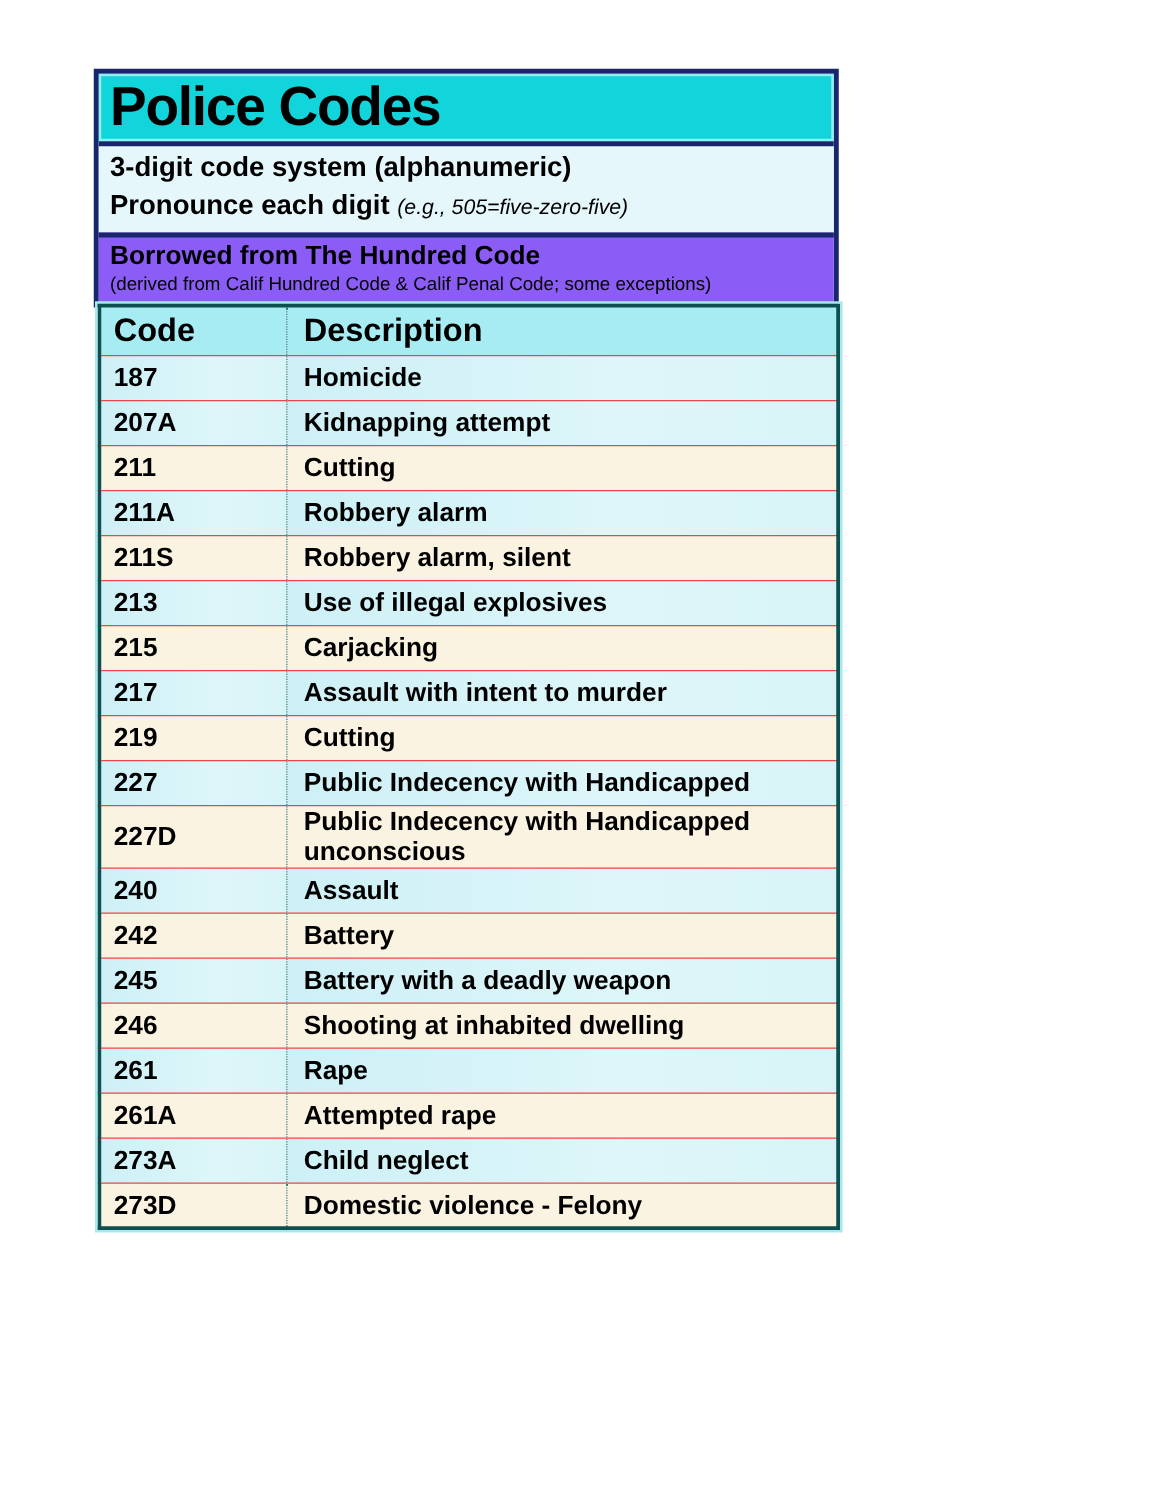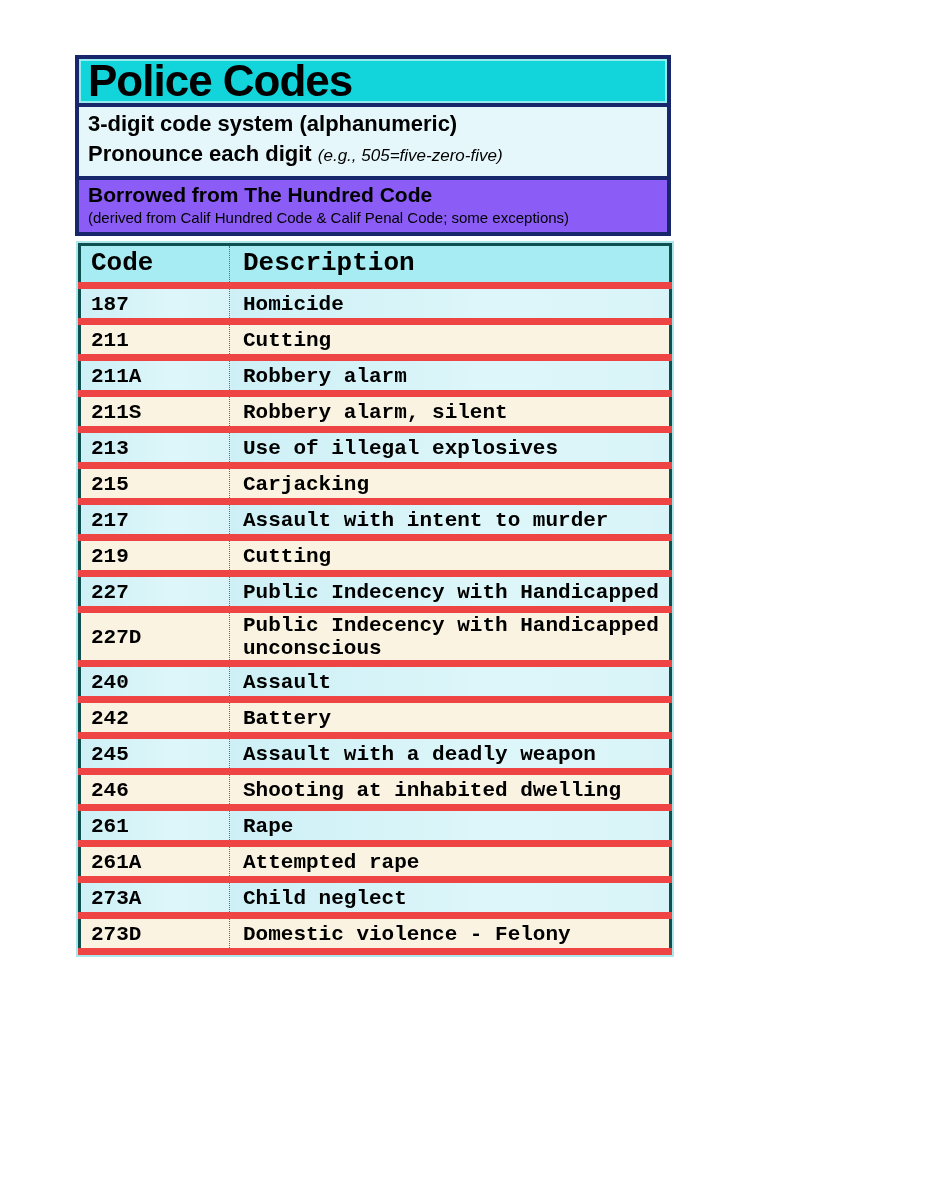--- a/index.html
+++ b/index.html
@@ -7,21 +7,21 @@
   body { font-family:"Liberation Sans", sans-serif; color:#000; }
 
   .page { position:relative; width:927px; height:1200px; background:#ffffff; overflow:hidden; }
 
   
   .header-box {
     position:absolute; left:75px; top:55px; width:596px;
     border:4px solid #18266b; background:#ffffff;
   }
   .title-bar {
-    background:#12d5dc; height:44px;
+    background:#12d5dc; height:54px;
     display:flex; align-items:center; padding-left:9px;
     box-shadow: inset 0 0 0 2px rgba(255,255,255,0.55);
   }
   .title-text { font-size:44px; font-weight:bold; letter-spacing:-1px; line-height:1; }
   .info-box {
     border-top:4px solid #18266b; background:#e6f7fb;
     padding:2px 6px 8px 9px;
   }
   .info-line { font-size:22px; font-weight:600; line-height:1.35; }
   .info-note { font-size:17px; font-weight:400;font-style:italic; }
@@ -33,22 +33,22 @@
   .source-line2 { font-size:15px; font-weight:400; line-height:1.25; }
 
   
   .codes-table {
     position:absolute; left:78px; top:243px; width:594px;
     border-collapse:collapse;
     border:3px solid #0e4f4f;
     outline:2px solid #a9e7ec;
   }
   .codes-table th, .codes-table td {
-    border-bottom:7px solid #ef4444;
-    text-align:left; vertical-align:middle;font-family:Liberation Mono, monospace;
+    border-bottom:1px solid #ef4444;
+    text-align:left; vertical-align:middle;
   }
   .codes-table th {
     background:#a6ecf2; font-size:26px; font-weight:bold;
     height:40px; padding:2px 0 4px 10px;
   }
   .codes-table th.desc-col, .codes-table td.desc-cell {
     border-left:1px dotted #3a7b7b; padding-left:13px;
   }
   .codes-table td { height:36px; font-size:21px; padding-top:1px; }
   .code-cell { font-weight:bold; padding-left:10px; width:150px; }
@@ -79,20 +79,24 @@
     <thead>
       <tr>
         <th class="code-col">Code</th>
         <th class="desc-col">Description</th>
       </tr>
     </thead>
     <tbody>
         <tr class="row-cyan">
           <td class="code-cell">187</td>
           <td class="desc-cell">Homicide</td>
+        </tr>
+        <tr class="row-cyan">
+          <td class="code-cell">207A</td>
+          <td class="desc-cell">Kidnapping attempt</td>
         </tr>
         <tr class="row-cream">
           <td class="code-cell">211</td>
           <td class="desc-cell">Cutting</td>
         </tr>
         <tr class="row-cyan">
           <td class="code-cell">211A</td>
           <td class="desc-cell">Robbery alarm</td>
         </tr>
         <tr class="row-cream">
@@ -126,21 +130,21 @@
         <tr class="row-cyan">
           <td class="code-cell">240</td>
           <td class="desc-cell">Assault</td>
         </tr>
         <tr class="row-cream">
           <td class="code-cell">242</td>
           <td class="desc-cell">Battery</td>
         </tr>
         <tr class="row-cyan">
           <td class="code-cell">245</td>
-          <td class="desc-cell">Assault with a deadly weapon</td>
+          <td class="desc-cell">Battery with a deadly weapon</td>
         </tr>
         <tr class="row-cream">
           <td class="code-cell">246</td>
           <td class="desc-cell">Shooting at inhabited dwelling</td>
         </tr>
         <tr class="row-cyan">
           <td class="code-cell">261</td>
           <td class="desc-cell">Rape</td>
         </tr>
         <tr class="row-cream">

